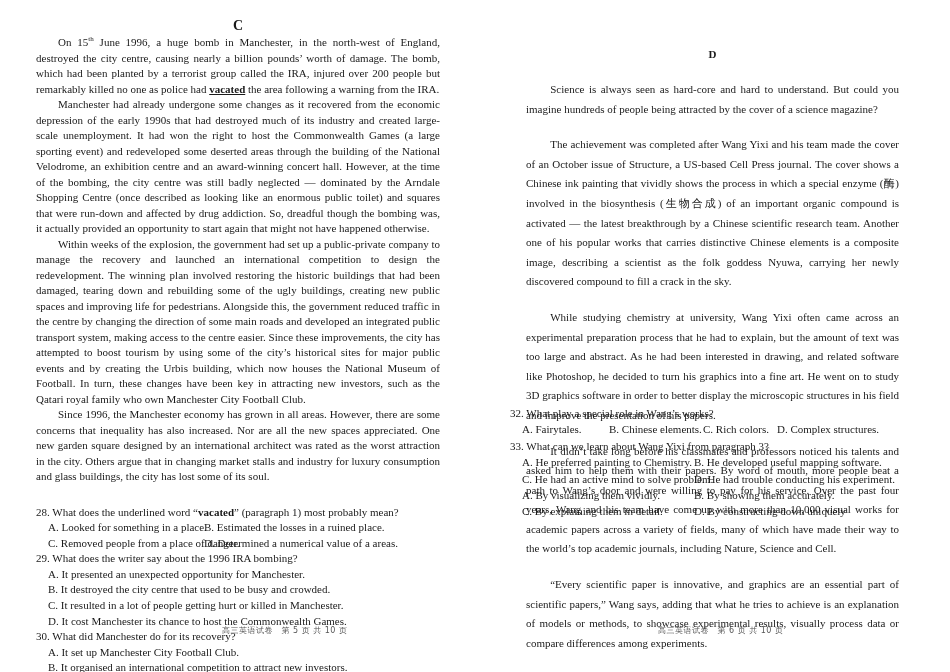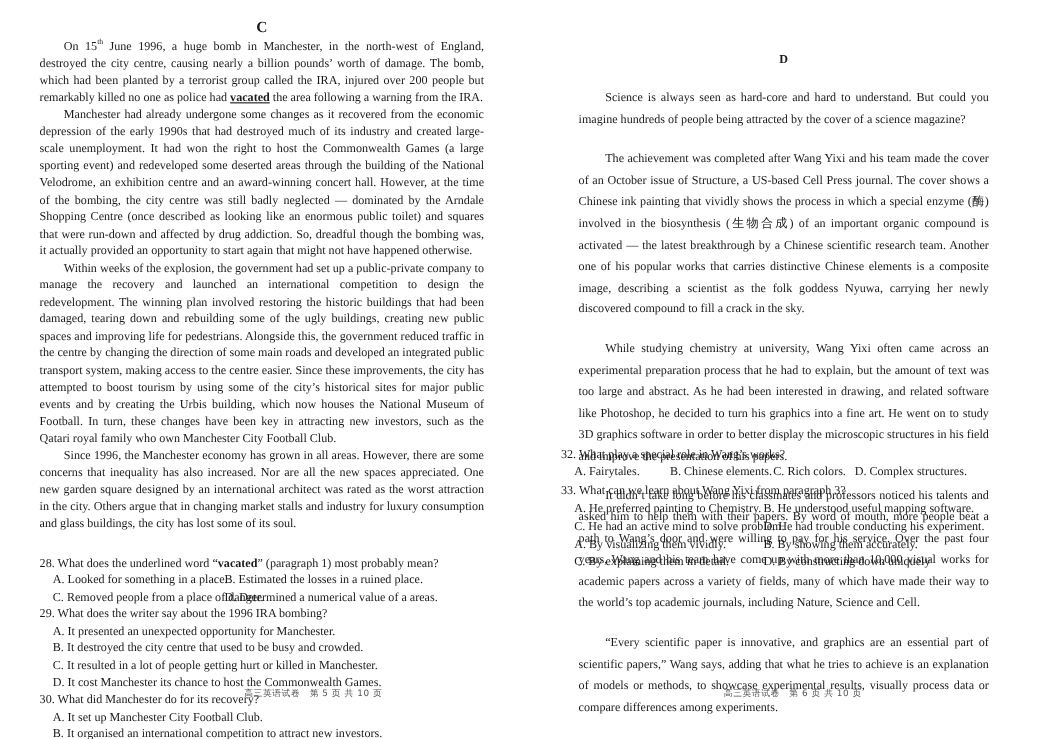--- a/index.html
+++ b/index.html
@@ -121,21 +121,21 @@
         <span class="opt" style="width:94px;margin-right:0">B. Chinese elements.</span>
         <span class="opt" style="width:74px;margin-right:0">C. Rich colors.</span>
         <span class="opt">D. Complex structures.</span>
       </div>
     </div>
 
     <div class="q">
       <div class="q-stem">33. What can we learn about Wang Yixi from paragraph 3?</div>
       <div class="opt-row">
         <span class="opt" style="width:172px">A. He preferred painting to Chemistry.</span>
-        <span class="opt">B. He understood useful mapping software.</span>
+        <span class="opt">B. He developed useful mapping software.</span>
       </div>
       <div class="opt-row">
         <span class="opt" style="width:172px">C. He had an active mind to solve problem.</span>
         <span class="opt">D. He had trouble conducting his experiment.</span>
       </div>
     </div>
 
     <div class="q">
       <div class="opt-row">
         <span class="opt" style="width:172px">A. By visualizing them vividly.</span>

